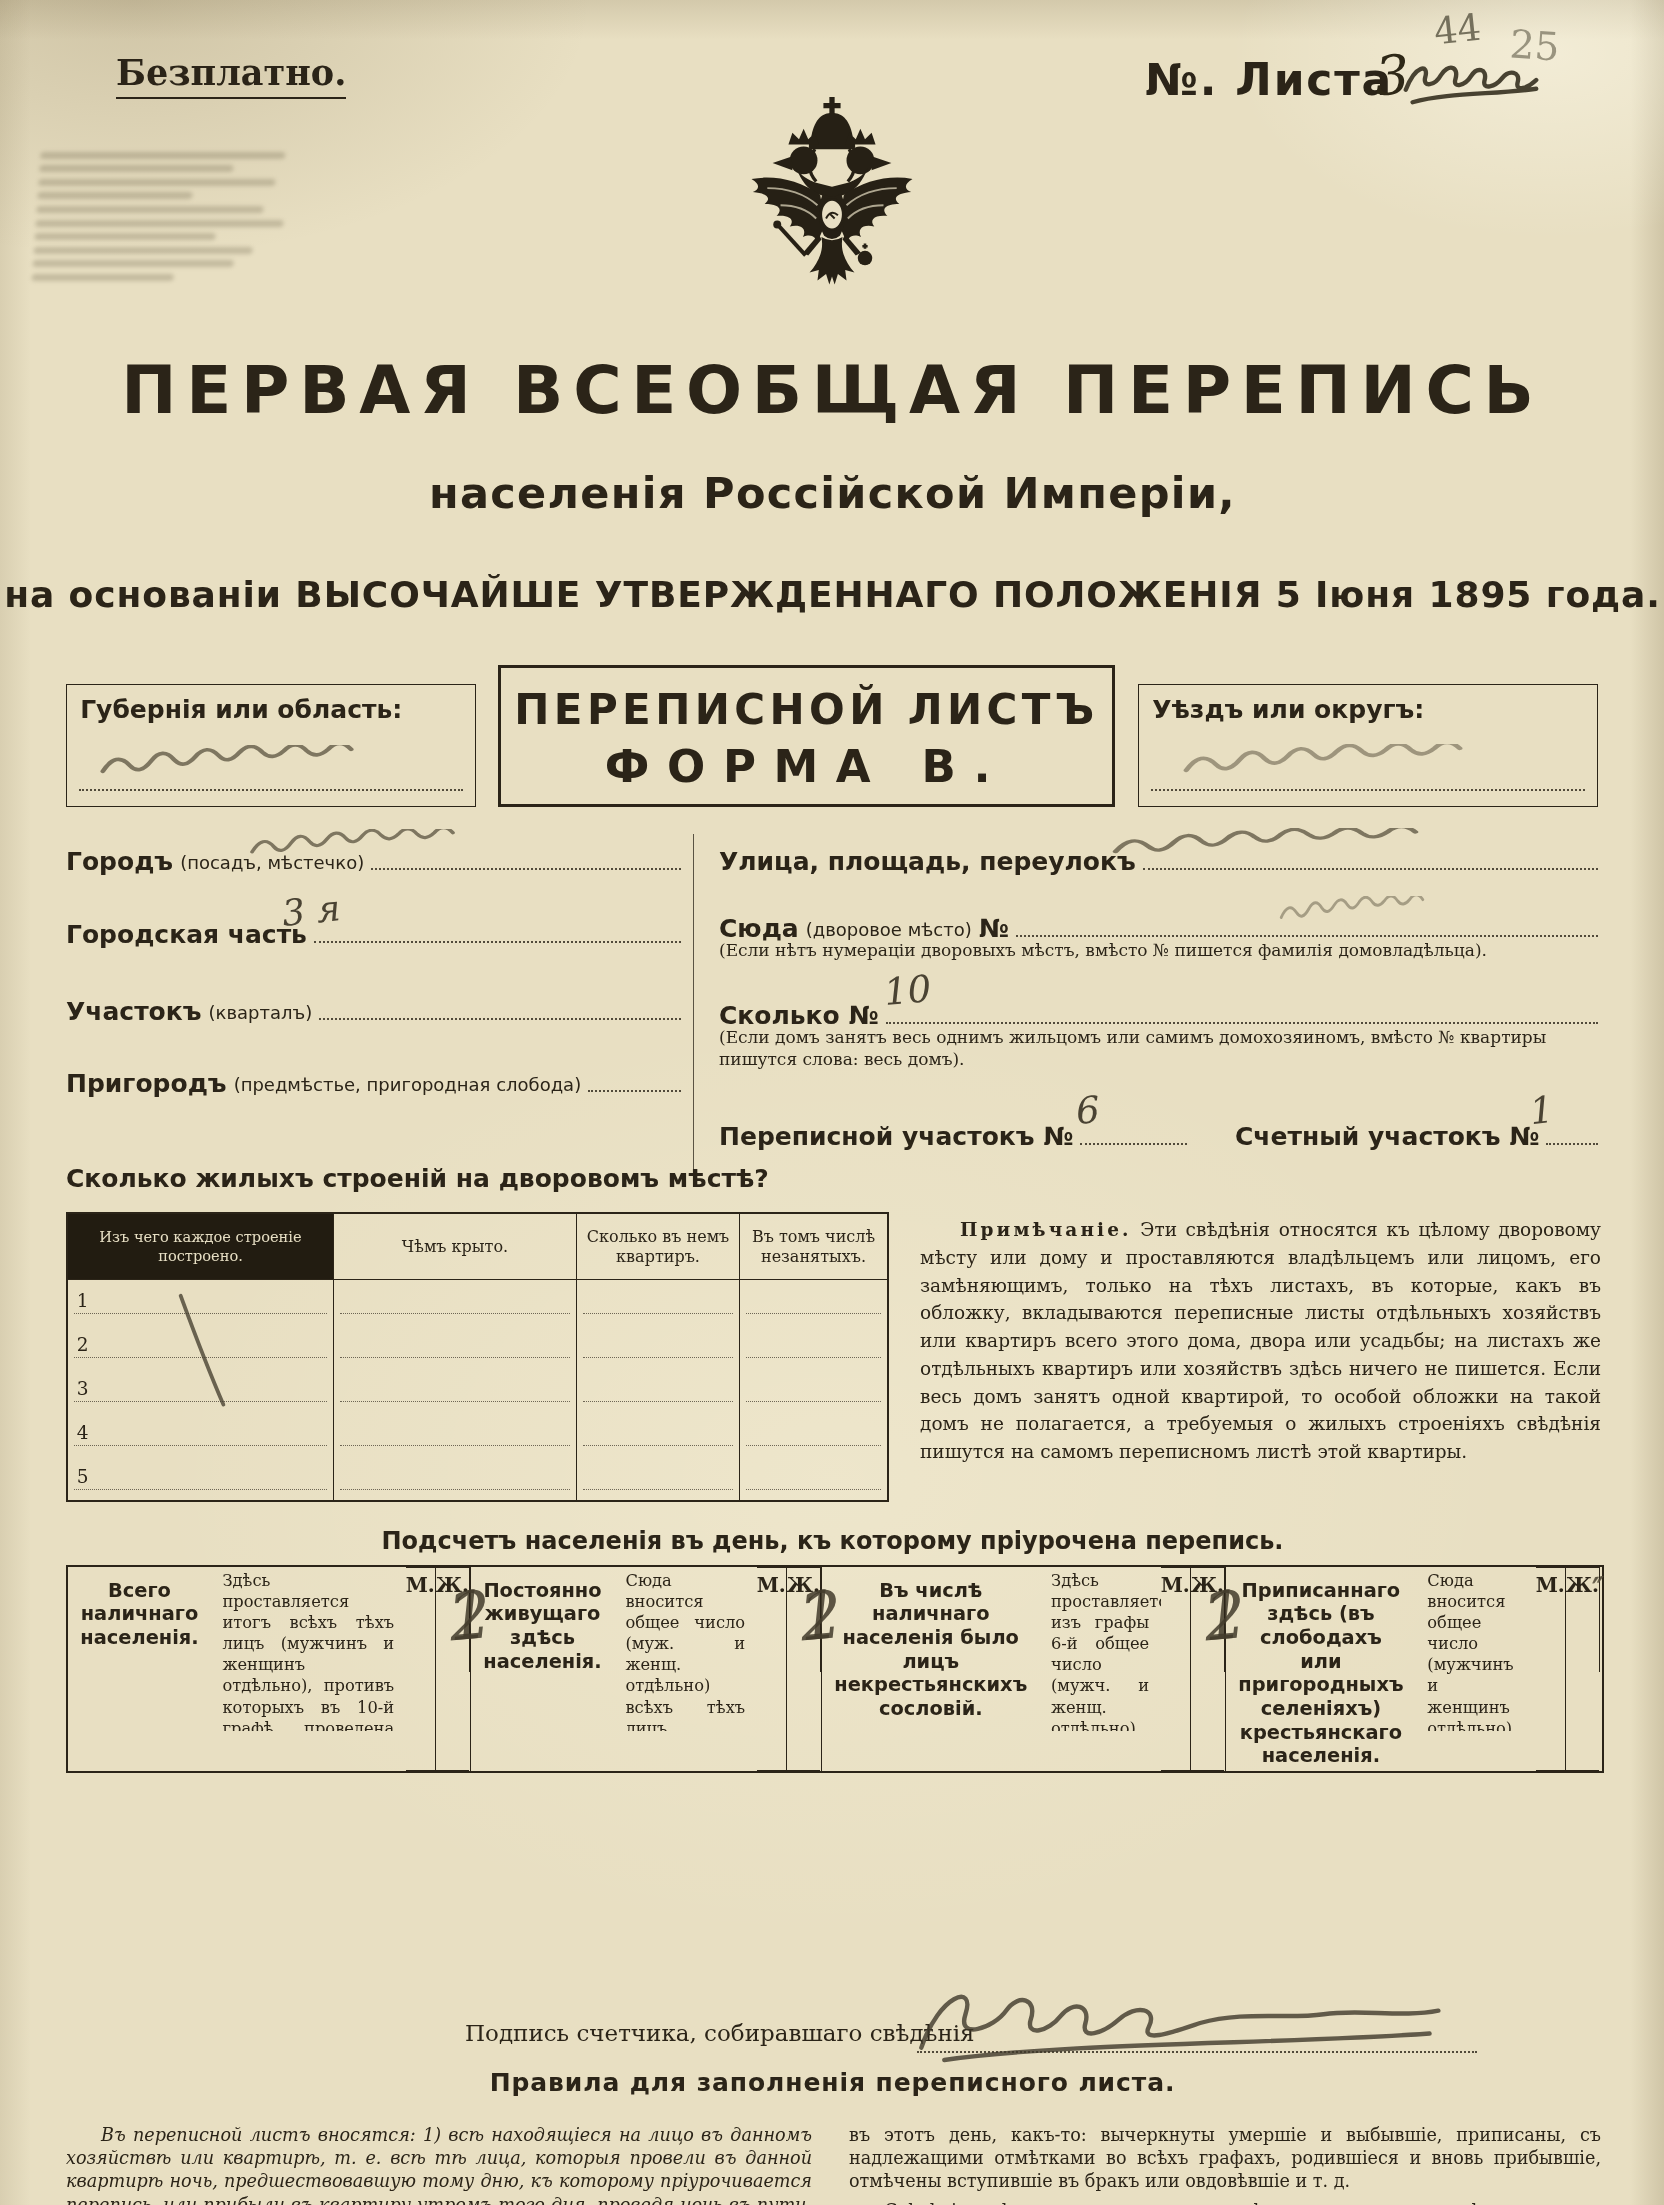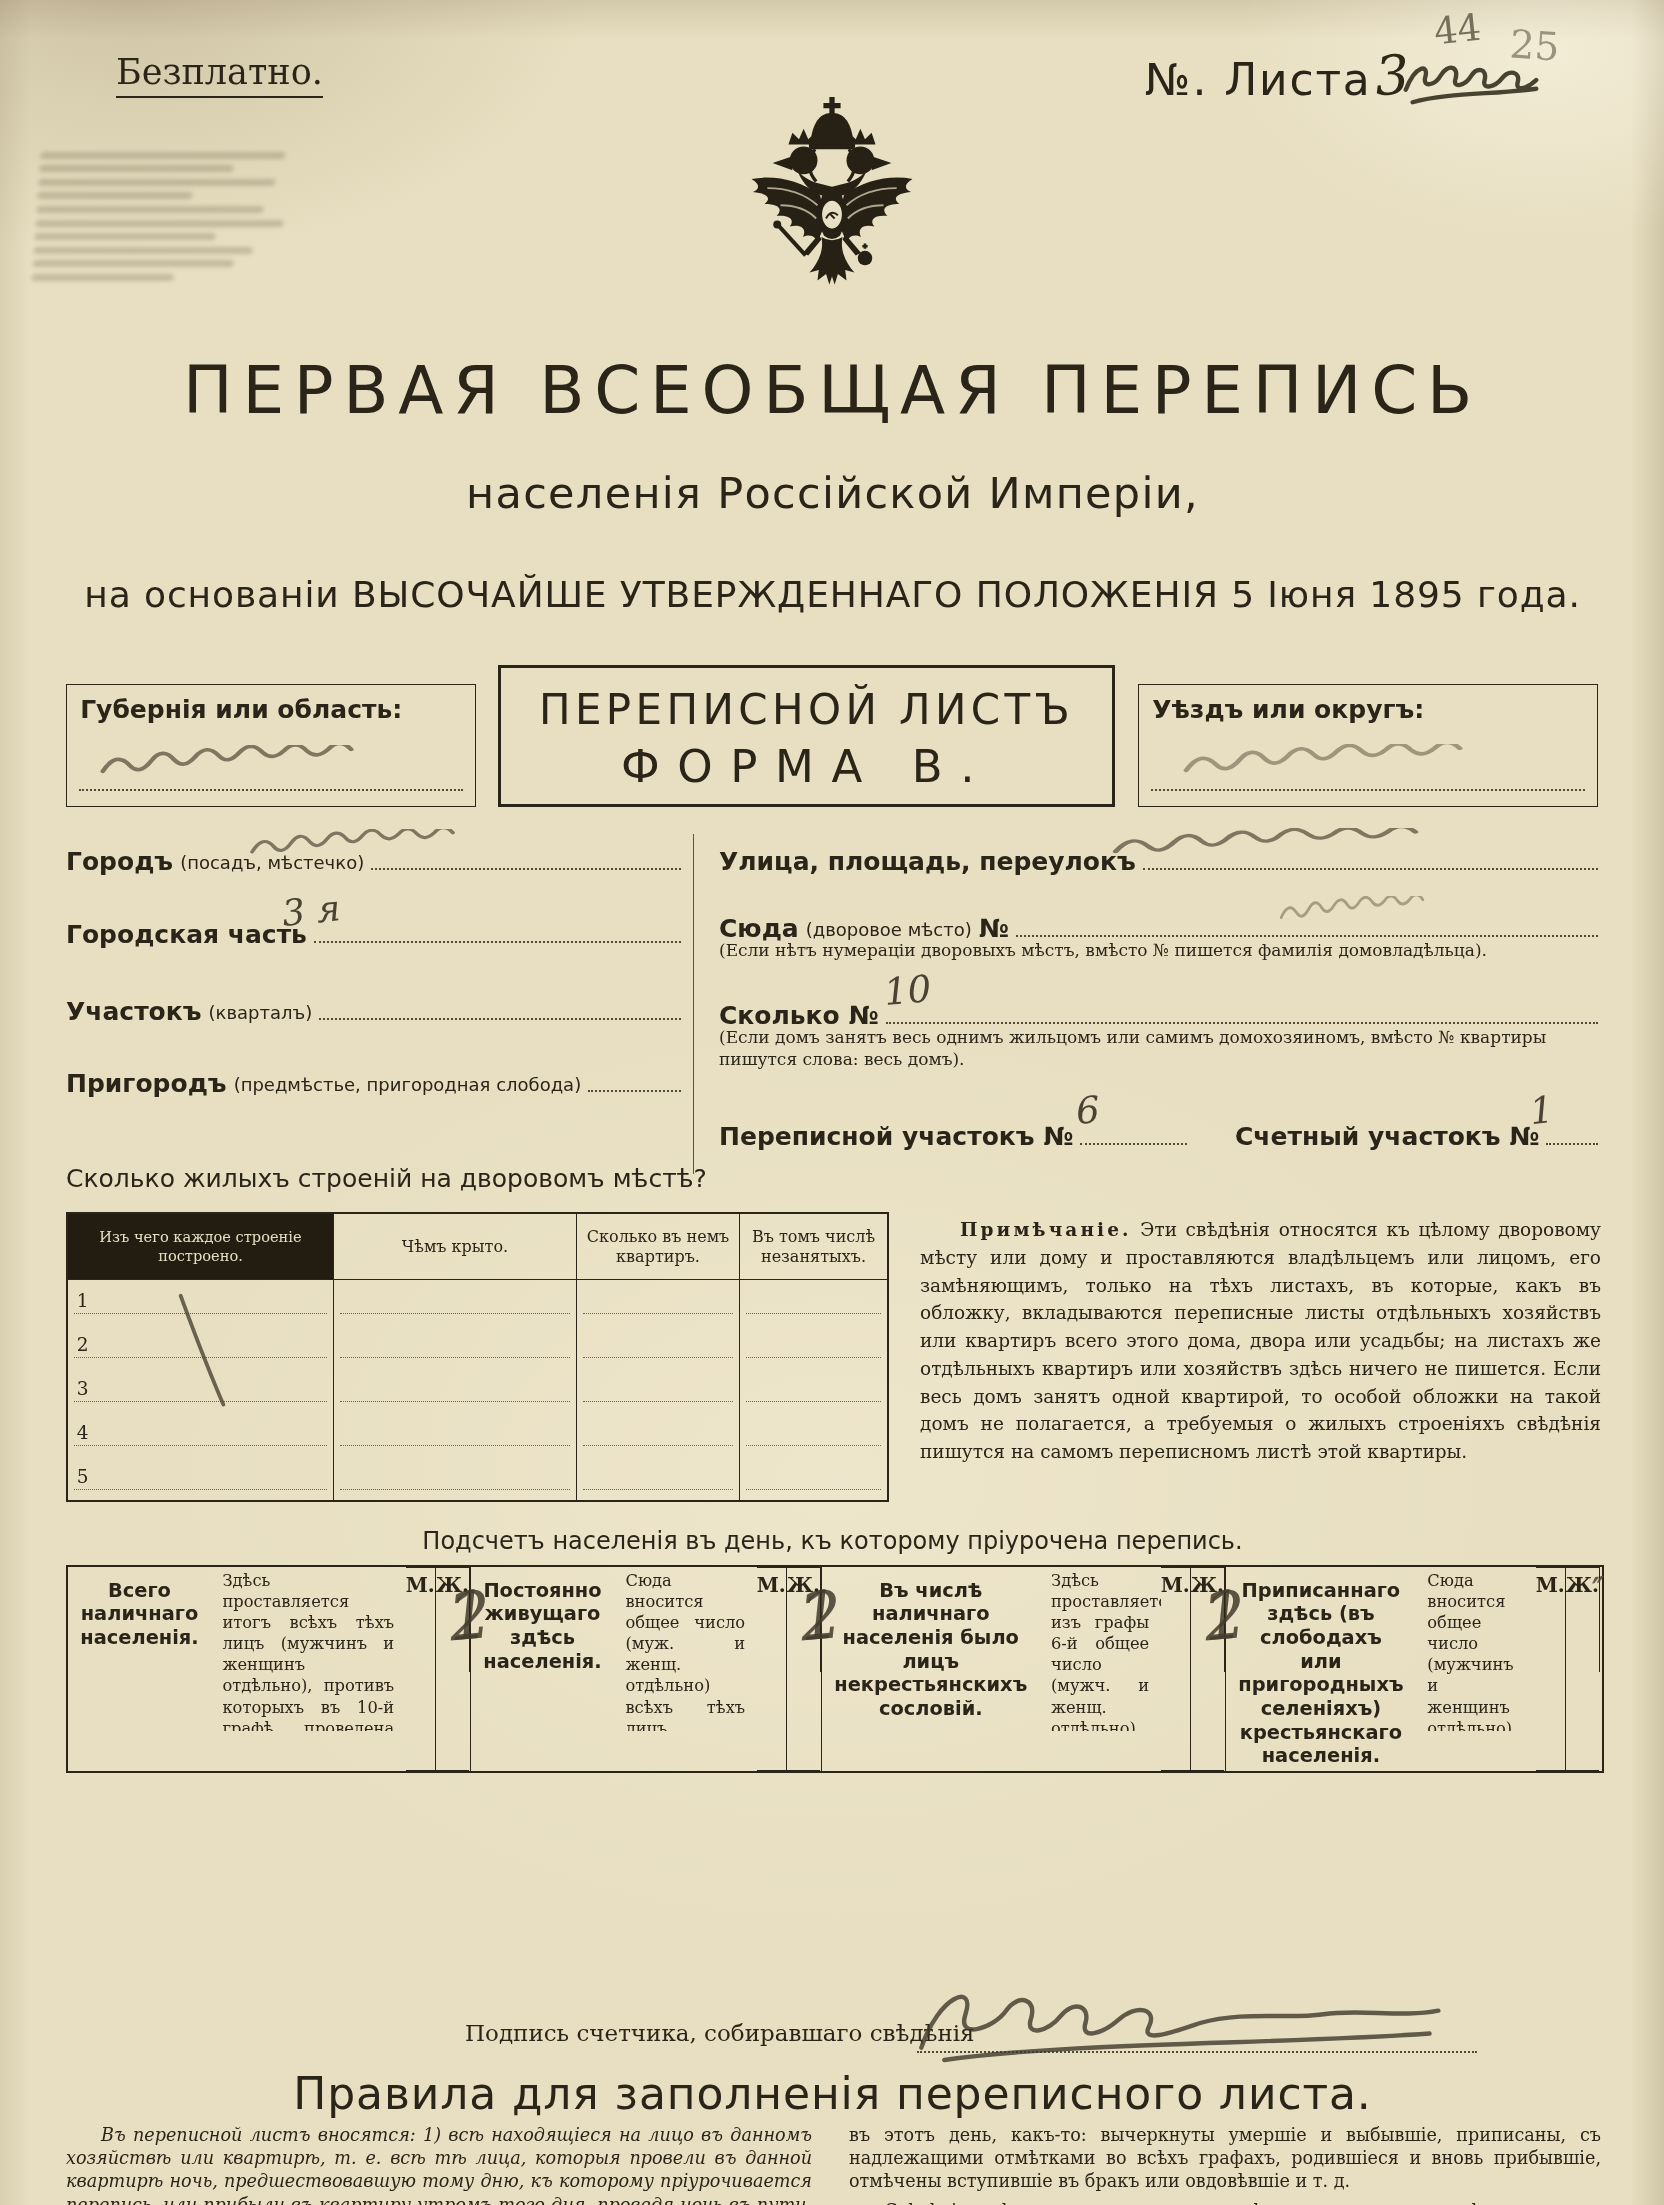--- a/index.html
+++ b/index.html
@@ -12,21 +12,21 @@
       radial-gradient(706px 397px at 8% 0%, rgba(110,92,55,.20), transparent 65%),
       radial-gradient(529px 309px at 93% 2%, rgba(255,252,238,.45), transparent 60%),
       radial-gradient(397px 309px at 0% 100%, rgba(45,38,24,.50), transparent 65%),
       radial-gradient(970px 662px at 50% 55%, rgba(255,250,230,.25), transparent 70%),
       linear-gradient(180deg, rgba(105,88,52,.16), transparent 40px),
       linear-gradient(270deg, rgba(105,88,52,.20), transparent 35px),
       linear-gradient(90deg, rgba(105,88,52,.12), transparent 31px);
   }
   .abs{position:absolute}
   .sans{font-family:"DejaVu Sans","Liberation Sans",sans-serif}
-  .b{font-weight:normal}
+  .b{font-weight:bold}
   .ctr{left:0;width:100%;text-align:center}
   .hw{position:absolute;font-family:"DejaVu Serif",serif;font-style:italic;color:var(--hand)}
   .pencil{color:var(--pencil)}
   .sq{position:absolute;stroke:#564e3b;fill:none;stroke-width:5;stroke-linecap:round;opacity:.72}
   
   .ghost{filter:blur(2.2px);opacity:.38;transform:skewX(-4deg)}
   .ghost div{height:7px;margin:6.6px 0;background:#867d63;border-radius:3.5px}
   
   .box{border:1.8px solid var(--ink)}
   .box-label{position:absolute;left:13.2px;top:10.6px;font:bold 25px/1.1 "DejaVu Sans",sans-serif}
@@ -367,21 +367,21 @@
   </div>
 
   
   <div class="abs" style="left:465px;top:2020px;font-size:23px">Подпись счетчика, собиравшаго свѣдѣнія</div>
   <div class="abs" style="left:917px;top:2024px;width:560px;border-bottom:2.2px dotted rgba(43,36,24,.8);height:29px"></div>
   <svg class="abs" style="left:909px;top:1979px;width:547px;height:88px" viewBox="0 0 620 100" preserveAspectRatio="none">
     <path d="M14 78 C34 18 76 4 64 40 C54 70 96 56 110 36 C124 16 146 22 138 46 C132 66 158 60 172 42 C186 24 206 30 200 50 C194 70 220 62 238 46 C258 28 282 34 272 54 C262 74 300 60 330 50 C380 36 430 46 470 40 C510 34 560 44 600 36 M40 92 C180 72 420 74 590 62" fill="none" stroke="#3e382a" stroke-width="5" stroke-linecap="round" opacity=".8"></path>
   </svg>
 
   
-  <div class="abs ctr sans b" style="top:2068px;font-size:44px;letter-spacing:0.9px">Правила для заполненія переписного листа.</div>
+  <div class="abs ctr sans b" style="top:2068px;font-size:25px;letter-spacing:0.9px">Правила для заполненія переписного листа.</div>
 
   <div class="rules-col rules-left" style="left:66px;width:746px">
     <p>Въ переписной листъ вносятся: 1) всѣ находящіеся на лицо въ данномъ хозяйствѣ или квартирѣ, т. е. всѣ тѣ лица, которыя провели въ данной квартирѣ ночь, предшествовавшую тому дню, къ которому пріурочивается перепись, или прибыли въ квартиру утромъ того дня, проведя ночь въ пути, безразлично отъ того, обыкновенно ли они здѣсь проживаютъ или находятся здѣсь только временно (за исключеніемъ солдатъ на постоѣ); находящимися на лицо должны считаться и всѣ тѣ, которые по своимъ служебнымъ обязанностямъ провели ночь на дежурствѣ, ночной работѣ и т. п. 2) всѣ лица, принадлежащія къ составу этого хозяйства, но находящіяся во временной отлучкѣ. Не слѣдуетъ записывать такихъ членовъ семьи, которые по своимъ служебнымъ, промышленнымъ, учебнымъ и т. п. занятіямъ обыкновенно проживаютъ въ другомъ мѣстѣ, напримѣръ, не слѣдуетъ записывать дѣтей, которыя для полученія образованія или находясь въ обученіи проживаютъ въ другомъ мѣстѣ, отдѣльно отъ своей семьи. Подобныя лица должны быть записываемы временно пребывающими въ тѣхъ случаяхъ, когда они прибыли домой на побывку.</p>
 
   </div>
 
   <div class="rules-col" style="left:849px;width:752px">
     <p style="text-indent:0">въ этотъ день, какъ-то: вычеркнуты умершіе и выбывшіе, приписаны, съ надлежащими отмѣтками во всѣхъ графахъ, родившіеся и вновь прибывшіе, отмѣчены вступившіе въ бракъ или овдовѣвшіе и т. д.</p>
     <p>Свѣдѣнія слѣдуетъ писать четко, отдѣльно о каждомъ лицѣ, каждое въ соотвѣтствующей клѣткѣ, и при томъ такимъ образомъ, чтобы вся запись умѣстилась внутри клѣтки, отнюдь не переходя за ея рамки.</p>
 

